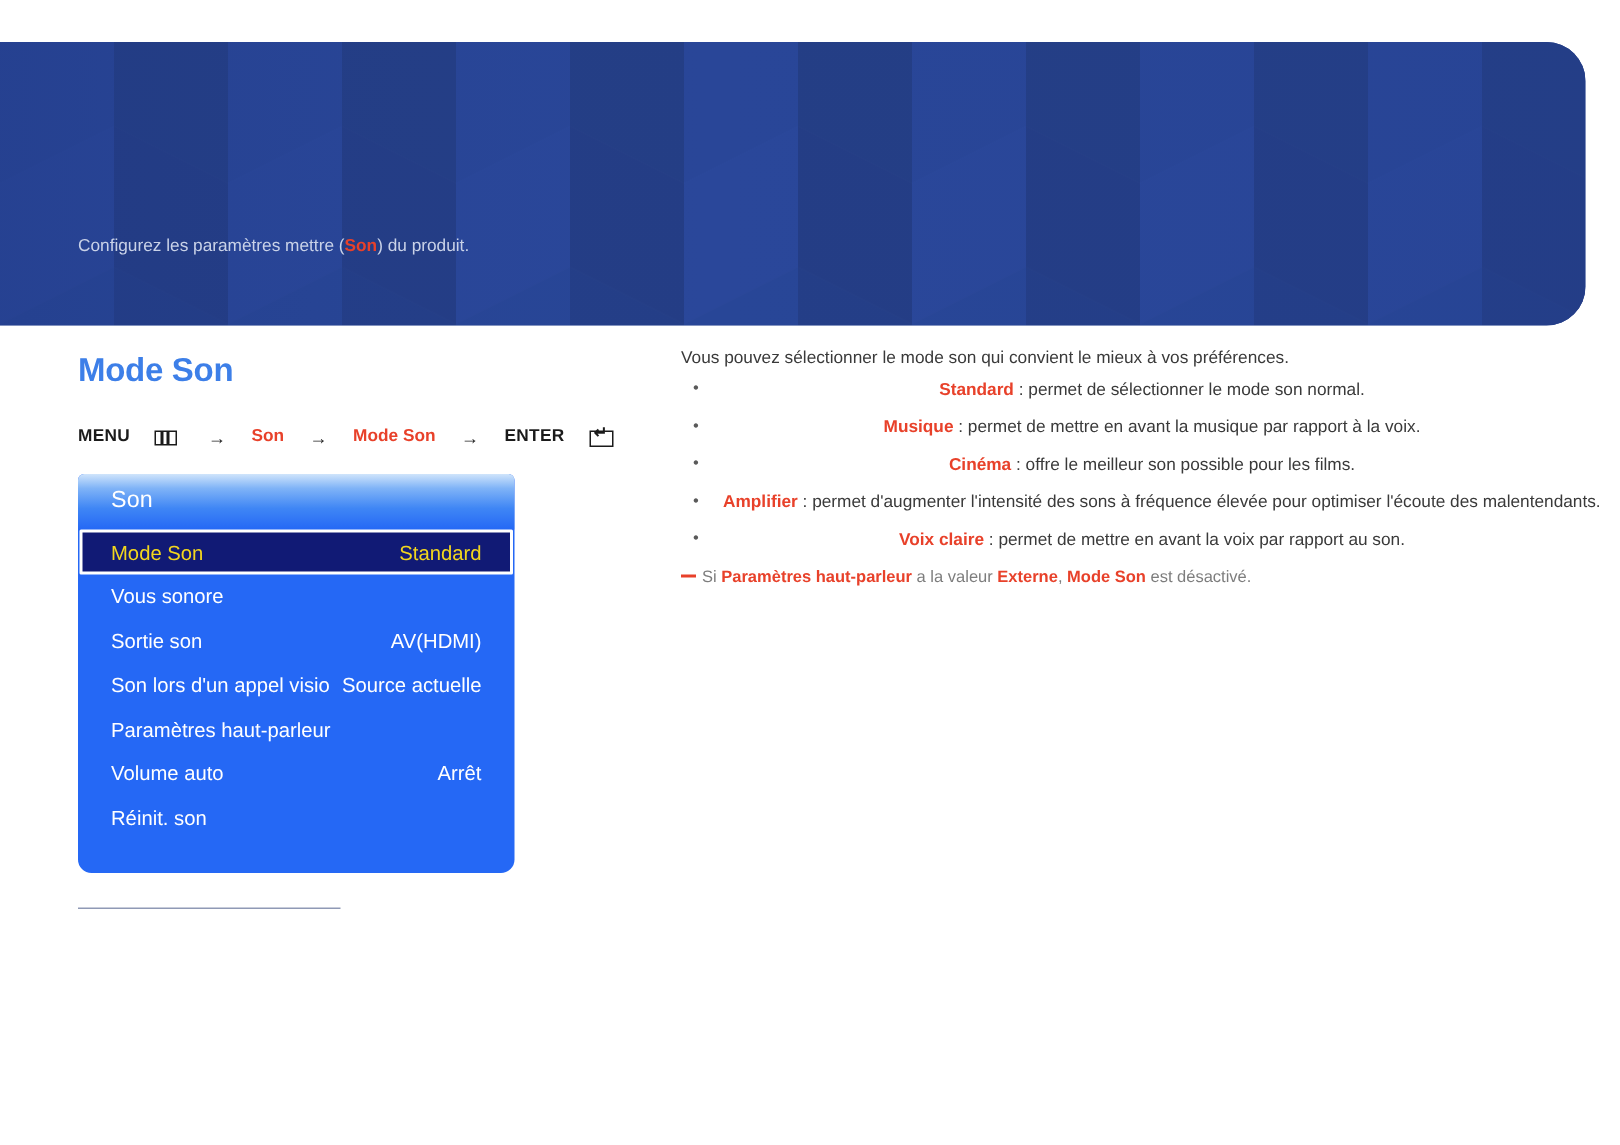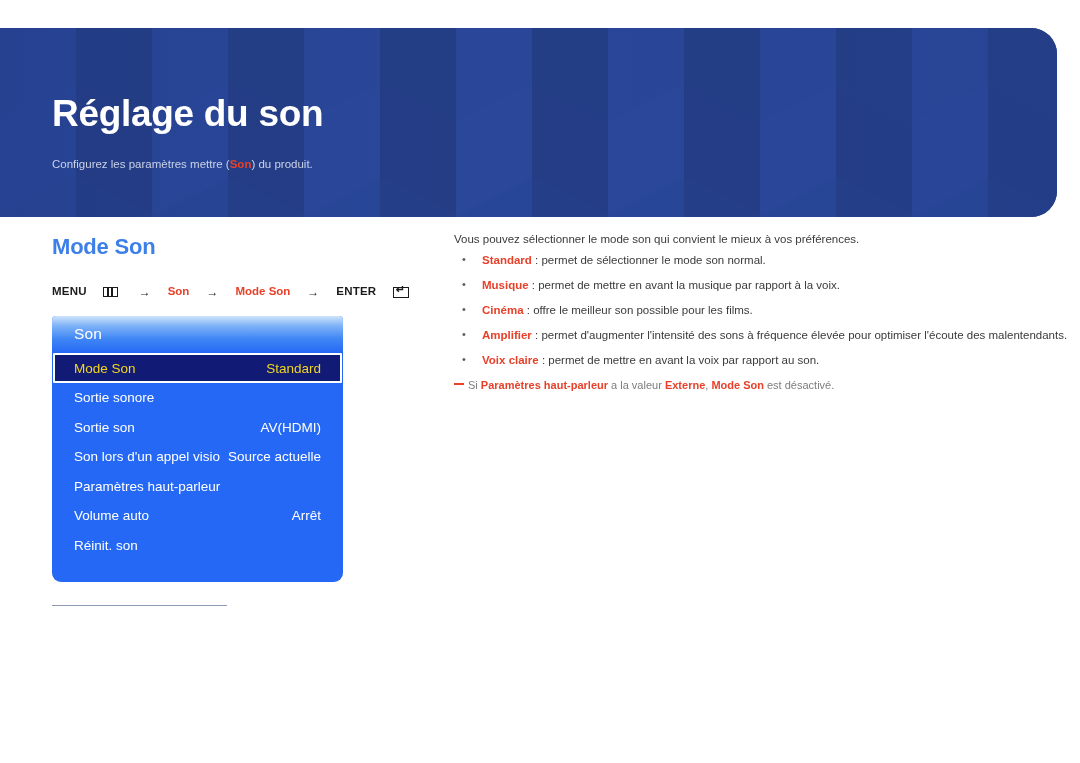--- a/index.html
+++ b/index.html
@@ -222,21 +222,21 @@
     left: 454px;
     top: 233px;
     width: 600px;
   }
   .intro {
     font-size: 11.5px;
     color: #3a3a3a;
     margin-bottom: 10px;
     white-space: nowrap;
   }
-  .bullets { margin: 0; padding: 0; list-style: none; }
+  .bullets { margin: 0; padding: 0; list-style: none; text-align: center; }
   .bullet {
     font-size: 11.5px;
     color: #3a3a3a;
     line-height: 1;
     padding-left: 28px;
     position: relative;
     margin-bottom: 13.5px;
     white-space: nowrap;
   }
   .bullet::before {
@@ -291,21 +291,20 @@
       <linearGradient id="sheen" x1="0" y1="0" x2="1" y2="0">
         <stop offset="0%" stop-color="#1f3782" stop-opacity="0.35"></stop>
         <stop offset="45%" stop-color="#27428f" stop-opacity="0"></stop>
         <stop offset="100%" stop-color="#233e8d" stop-opacity="0.25"></stop>
       </linearGradient>
     </defs>
     <rect width="1057" height="189" fill="url(#cubes)"></rect>
     <rect width="1057" height="189" fill="url(#sheen)"></rect>
   </svg>
   <div class="banner-inner">
-    <div class="banner-title">Réglage du son</div>
     <div class="banner-sub">
       <span>Configurez les paramètres mettre (</span><span class="hl">Son</span><span>) du produit.</span>
     </div>
   </div>
 </div>
 
 <div class="left-col">
 
   <div class="section-title">Mode Son</div>
 
@@ -324,21 +323,21 @@
   <div class="osd">
     <div class="osd-head">
       <div class="osd-head-label">Son</div>
     </div>
     <div class="osd-list">
       <div class="osd-row selected">
         <span class="lbl">Mode Son</span>
         <span class="val">Standard</span>
       </div>
       <div class="osd-row">
-        <span class="lbl">Sortie sonore</span>
+        <span class="lbl">Vous sonore</span>
         <span class="val"></span>
       </div>
       <div class="osd-row">
         <span class="lbl">Sortie son</span>
         <span class="val">AV(HDMI)</span>
       </div>
       <div class="osd-row">
         <span class="lbl">Son lors d'un appel visio</span>
         <span class="val">Source actuelle</span>
       </div>

